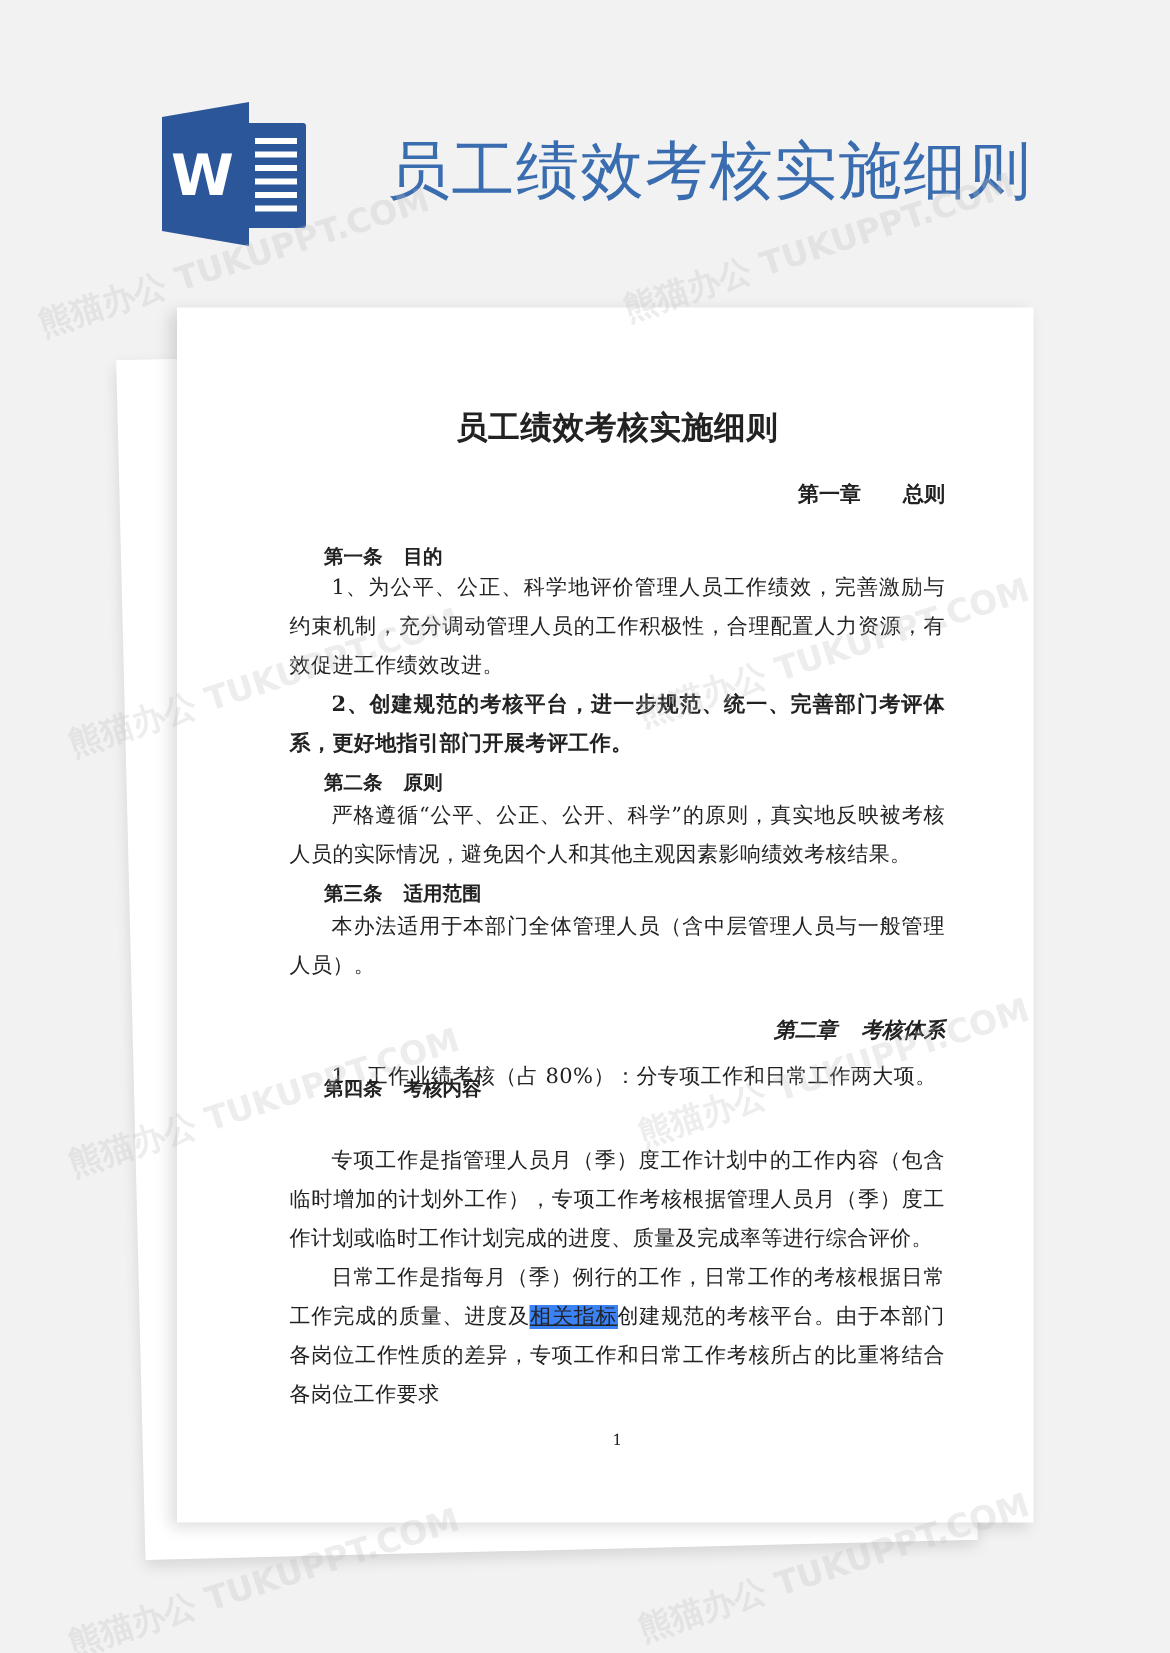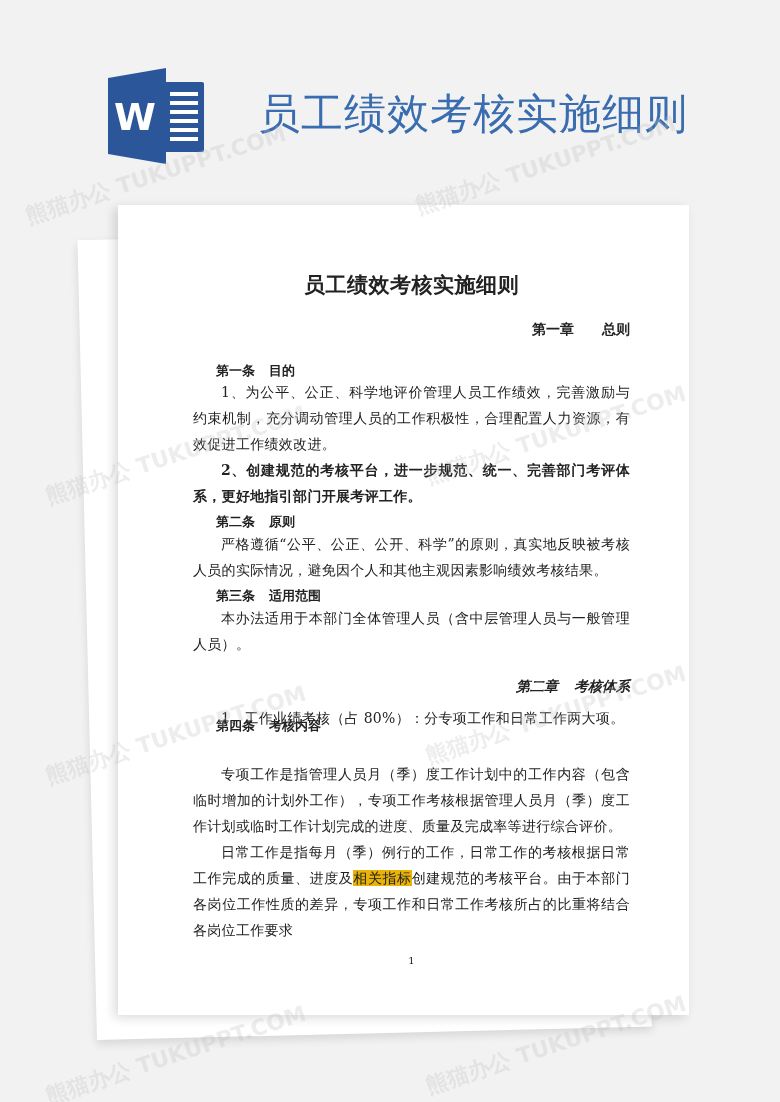--- a/index.html
+++ b/index.html
@@ -39,21 +39,21 @@
     position:absolute; left:0;
     font-family:"DejaVu Sans", "Liberation Sans", sans-serif;
     font-size:13px; font-weight:bold;margin-left:23px;
   }
   .article .gap { display:inline-block; width:14px; }
   .para {
     position:absolute; left:0; width:437px;
     font-size:14px; line-height:26px; text-align:justify;
     text-indent:2em; letter-spacing:0.3px;
   }
-  .hl { background:#eab308; }
+  .hl { background:#3b82f6;text-decoration:underline; }
   .page-number { position:absolute; left:0; width:437px; top:750px; text-align:center; font-size:10px; }
   .wm {
     position:absolute; font-family:"DejaVu Sans", sans-serif; font-size:22px; font-weight:bold;
     color:rgba(190,190,190,0.28); transform:rotate(-18deg); white-space:nowrap; pointer-events:none;
   }
 </style>
 </head>
 <body>
 
 <div class="banner">

